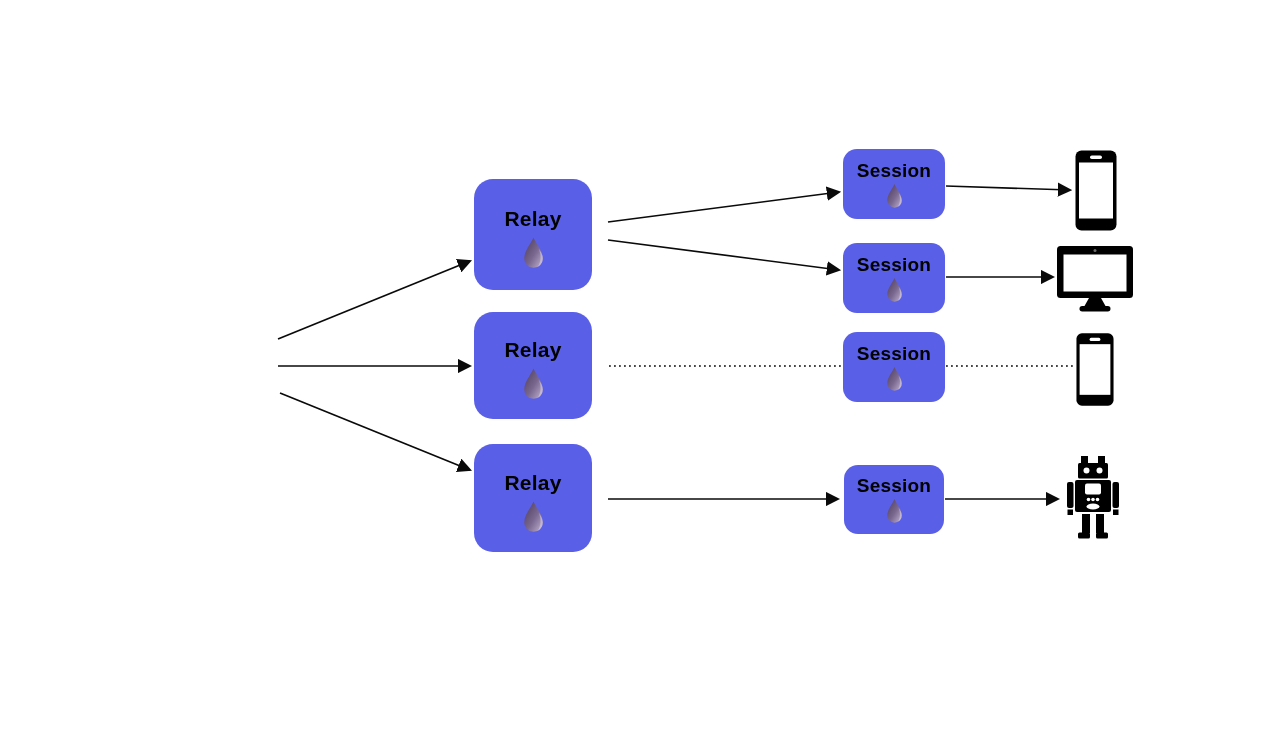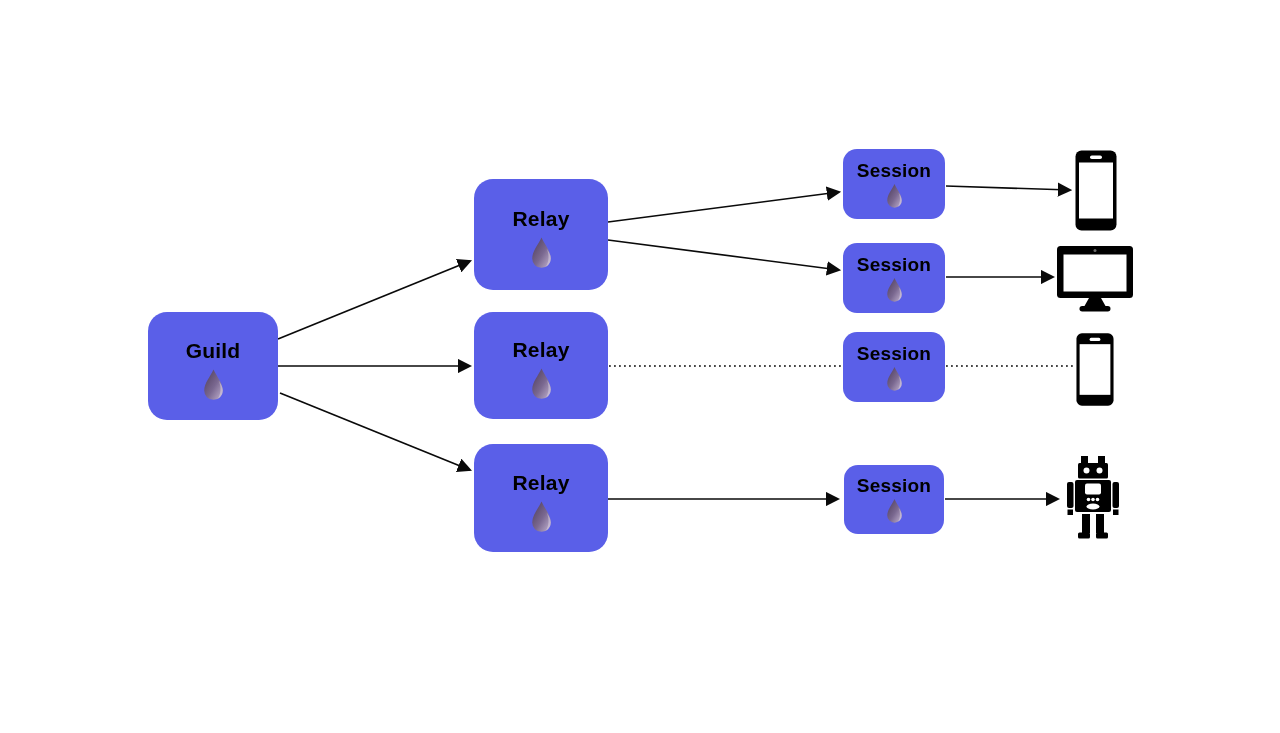--- a/index.html
+++ b/index.html
@@ -14,21 +14,21 @@
   .edges line{stroke:#0a0a0a;stroke-width:1.7;}
   .edges line.dotted{stroke-dasharray:1.8 3.2;stroke-width:1.6;}
   .node{
     position:absolute;
     background:#5a5fe8;
     color:#000000;
     display:flex;flex-direction:column;align-items:center;justify-content:center;
     box-sizing:border-box;
   }
   .node .label{font-weight:700;letter-spacing:.2px;line-height:1;}
-  .node-big{width:134px;height:111px;border-radius:19px;gap:7px;padding-top:10px;font-size:21px;}
+  .node-big{width:118px;height:111px;border-radius:19px;gap:7px;padding-top:10px;font-size:21px;}
   .node-guild{width:130px;height:108px;}
   .node-small{width:102px;height:70px;border-radius:14px;gap:3px;padding-top:2px;font-size:19px;}
   .droplet-big{width:27px;height:35px;}
   .droplet-small{width:21px;height:27px;}
   .device{position:absolute;}
 </style>
 </head>
 <body>
 
 <svg width="0" height="0" style="position:absolute" aria-hidden="true">
@@ -59,26 +59,20 @@
     <line x1="608" y1="222" x2="839" y2="192" marker-end="url(#arrowHead)"></line>
     <line x1="608" y1="240" x2="839" y2="270" marker-end="url(#arrowHead)"></line>
     <line x1="946" y1="186" x2="1070" y2="190" marker-end="url(#arrowHead)"></line>
     <line x1="946" y1="277" x2="1053" y2="277" marker-end="url(#arrowHead)"></line>
     <line class="dotted" x1="609" y1="366" x2="842" y2="366"></line>
     <line class="dotted" x1="946" y1="366" x2="1073" y2="366"></line>
     <line x1="608" y1="499" x2="838" y2="499" marker-end="url(#arrowHead)"></line>
     <line x1="945" y1="499" x2="1058" y2="499" marker-end="url(#arrowHead)"></line>
   </svg>
 
-  <div class="node node-big node-guild" style="left:148px;top:312px;">
-    <span class="label">Guild</span>
-    <svg class="droplet-big" viewBox="0 0 32 40">
-        <use href="#dropShape"></use>
-      </svg>
-  </div>
 
   <div class="node node-big" style="left:474px;top:179px;">
     <span class="label">Relay</span>
     <svg class="droplet-big" viewBox="0 0 32 40">
         <use href="#dropShape"></use>
       </svg>
   </div>
 
   <div class="node node-big" style="left:474px;top:312px;height:107px;">
     <span class="label">Relay</span>

